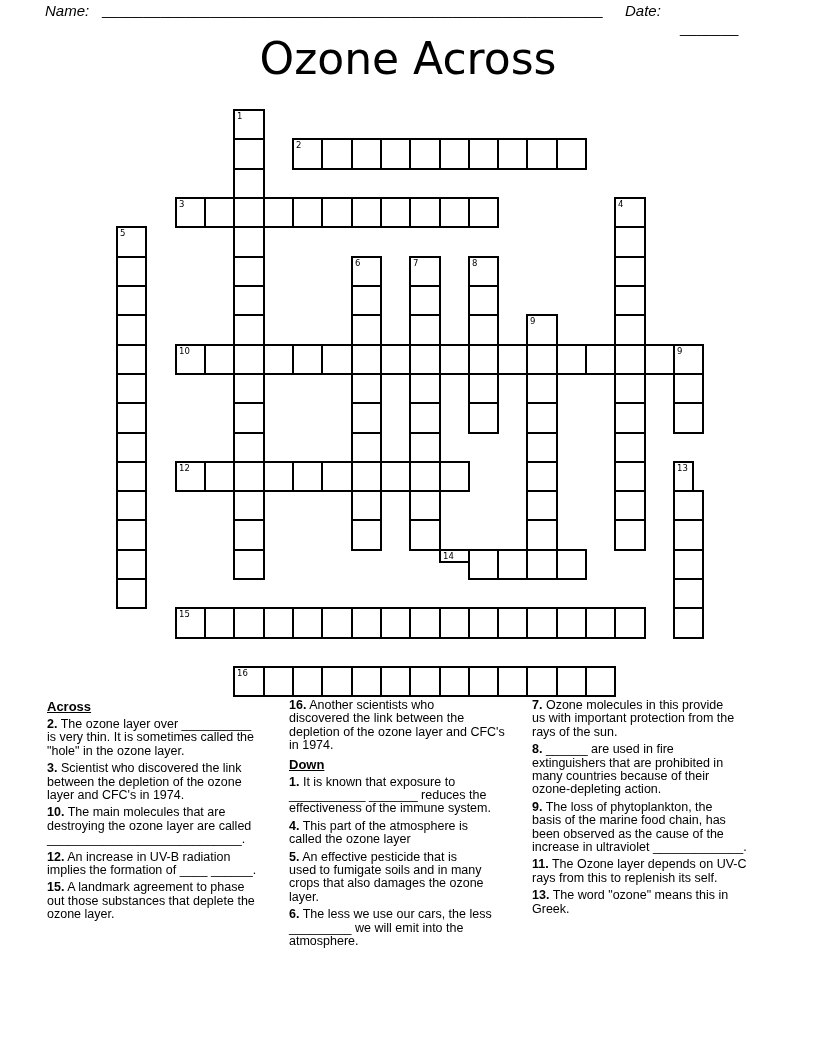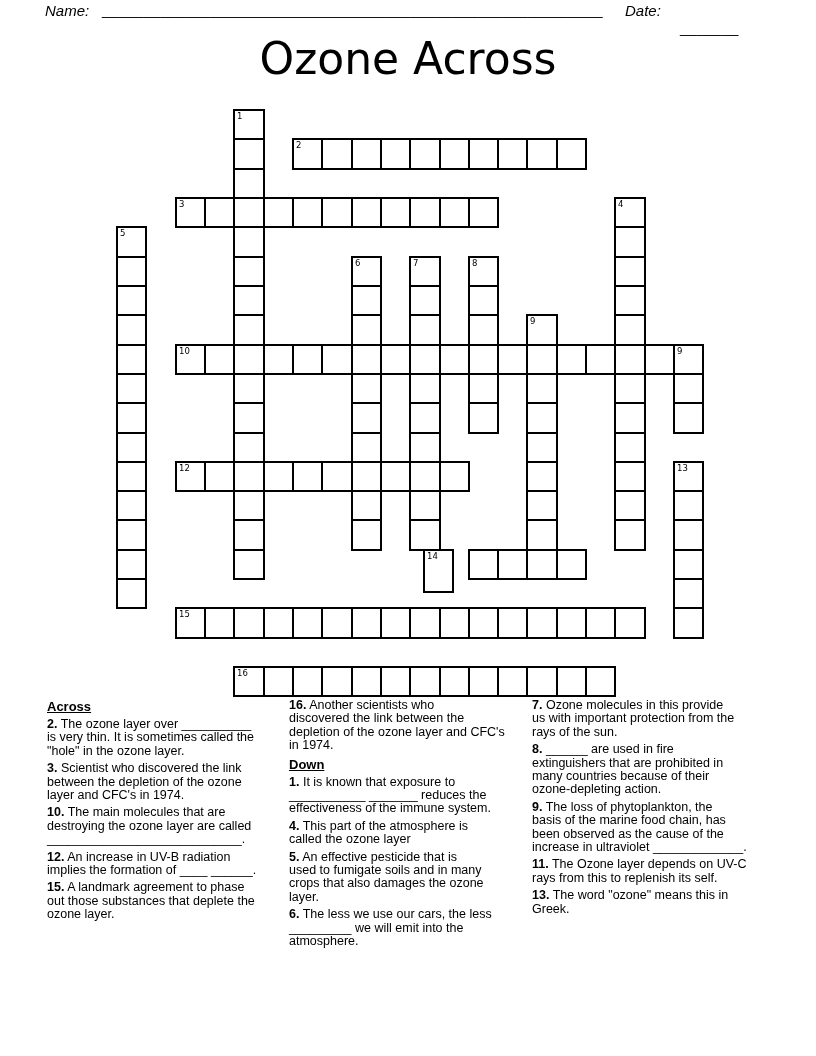--- a/index.html
+++ b/index.html
@@ -195,29 +195,29 @@
       <div class="cell" style="left: 673px; top: 402px; width: 31px; height: 32px;"></div>
       <div class="cell" style="left: 175px; top: 461px; width: 31px; height: 31px;">
         <span class="cellnum">12</span>
       </div>
       <div class="cell" style="left: 204px; top: 461px; width: 31px; height: 31px;"></div>
       <div class="cell" style="left: 263px; top: 461px; width: 31px; height: 31px;"></div>
       <div class="cell" style="left: 292px; top: 461px; width: 31px; height: 31px;"></div>
       <div class="cell" style="left: 321px; top: 461px; width: 32px; height: 31px;"></div>
       <div class="cell" style="left: 380px; top: 461px; width: 31px; height: 31px;"></div>
       <div class="cell" style="left: 439px; top: 461px; width: 31px; height: 31px;"></div>
-      <div class="cell" style="left: 673px; top: 461px; width: 31px; height: 31px;">
+      <div class="cell" style="left: 673px; top: 461px; width: 21px; height: 31px;">
         <span class="cellnum">13</span>
       </div>
       <div class="cell" style="left: 673px; top: 490px; width: 31px; height: 31px;"></div>
       <div class="cell" style="left: 673px; top: 519px; width: 31px; height: 32px;"></div>
       <div class="cell" style="left: 673px; top: 549px; width: 31px; height: 31px;"></div>
       <div class="cell" style="left: 673px; top: 578px; width: 31px; height: 31px;"></div>
       <div class="cell" style="left: 673px; top: 607px; width: 31px; height: 32px;"></div>
-      <div class="cell" style="left: 423px; top: 549px; width: 31px; height: 44px;">
+      <div class="cell" style="left: 439px; top: 549px; width: 31px; height: 14px;">
         <span class="cellnum">14</span>
       </div>
       <div class="cell" style="left: 468px; top: 549px; width: 31px; height: 31px;"></div>
       <div class="cell" style="left: 497px; top: 549px; width: 31px; height: 31px;"></div>
       <div class="cell" style="left: 556px; top: 549px; width: 31px; height: 31px;"></div>
       <div class="cell" style="left: 175px; top: 607px; width: 31px; height: 32px;">
         <span class="cellnum">15</span>
       </div>
       <div class="cell" style="left: 204px; top: 607px; width: 31px; height: 32px;"></div>
       <div class="cell" style="left: 233px; top: 607px; width: 32px; height: 32px;"></div>

